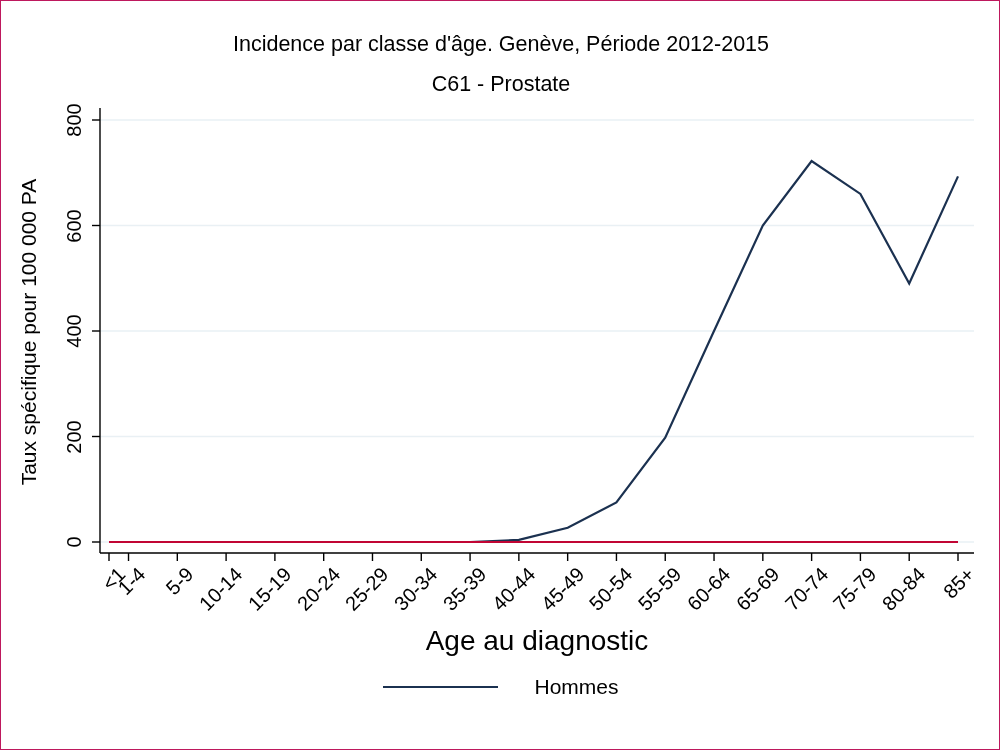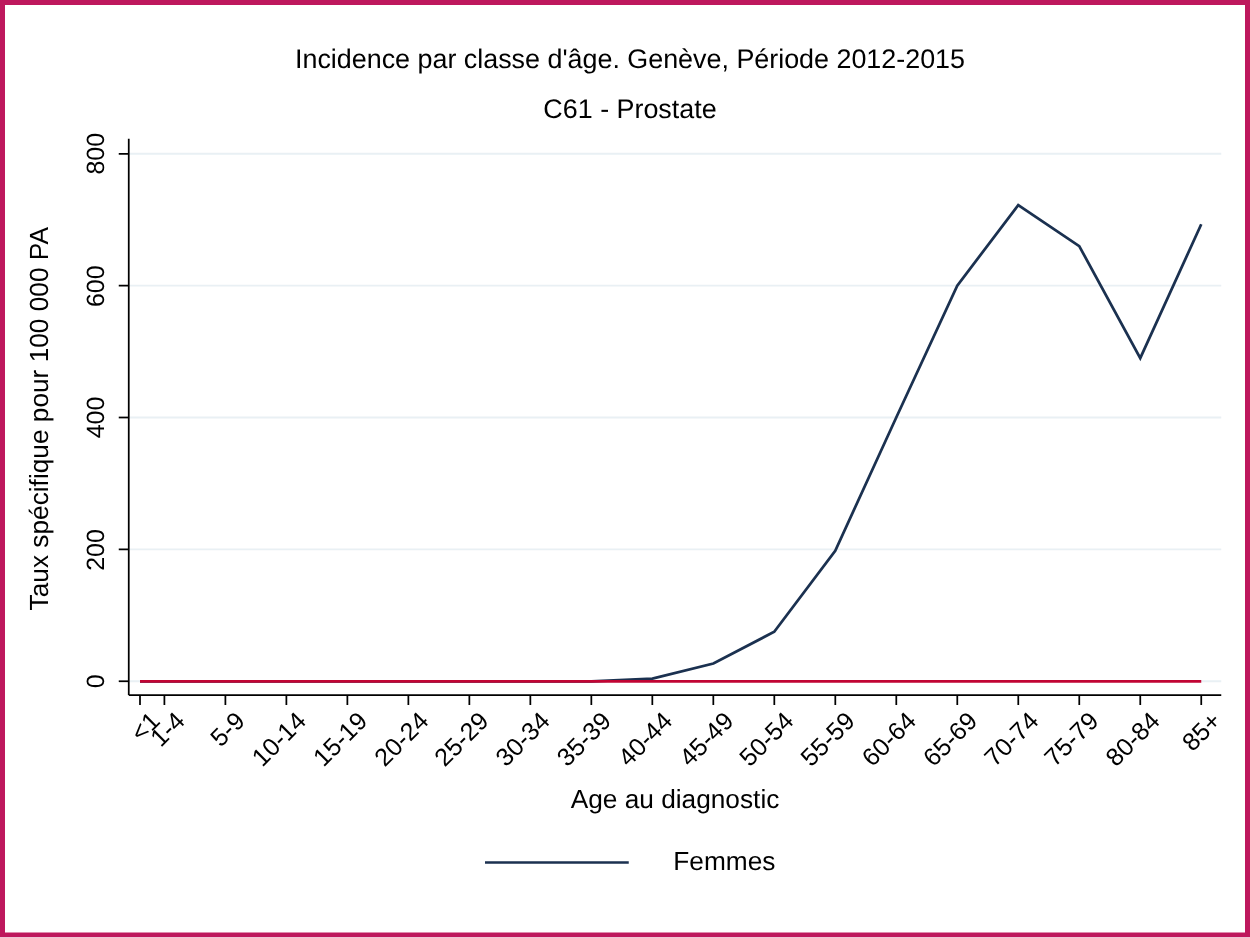--- a/index.html
+++ b/index.html
@@ -1,40 +1,40 @@
 <!DOCTYPE html>
 <html><head>
 <meta charset="utf-8">
 <style>
   html,body{margin:0;padding:0;background:#fff;}
   #canvas{
     position:relative;
     width:1000px;height:750px;
     background:#ffffff;
-    border:4px solid #be185d;
+    border:1px solid #be185d;
     box-sizing:border-box;
     font-family:"Liberation Sans", sans-serif;
     color:#000;
     overflow:hidden;
   }
   .title-line{
     position:absolute;left:0;width:1000px;text-align:center;
     font-size:21.5px;line-height:1.2;white-space:nowrap;
   }
   #chart-title{top:31px;}
   #chart-subtitle{top:71px;}
   #plot-svg{position:absolute;left:0;top:0;}
   #y-axis-title{
     position:absolute;left:-197px;top:319px;width:450px;text-align:center;
     transform:rotate(-90deg);transform-origin:center;
     font-size:21px;white-space:nowrap;
   }
   #x-axis-title{
     position:absolute;left:99px;top:624px;width:874px;text-align:center;
-    font-size:21px;white-space:nowrap;
+    font-size:28px;white-space:nowrap;
   }
   .y-tick-label{
     position:absolute;width:70px;height:24px;line-height:24px;text-align:center;
     transform:rotate(-90deg);transform-origin:center;
     font-size:20px;
   }
   .x-tick-label{
     position:absolute;white-space:nowrap;
     transform:translateX(-100%) rotate(-45deg);
     transform-origin:100% 0;
@@ -119,16 +119,16 @@
       <div class="x-tick-label" style="left: 766.828px; top: 562px;">65-69</div>
       <div class="x-tick-label" style="left: 815.621px; top: 562px;">70-74</div>
       <div class="x-tick-label" style="left: 864.414px; top: 562px;">75-79</div>
       <div class="x-tick-label" style="left: 913.207px; top: 562px;">80-84</div>
       <div class="x-tick-label" style="left: 962px; top: 562px;">85+</div>
     </div>
 
   <div id="legend">
       <div class="legend-item">
         <span class="legend-swatch" style="border-top-color: rgb(27, 49, 80);"></span>
-        <span class="legend-label">Femmes</span>
+        <span class="legend-label">Hommes</span>
       </div>
     </div>
 </div>
 
 </body></html>

